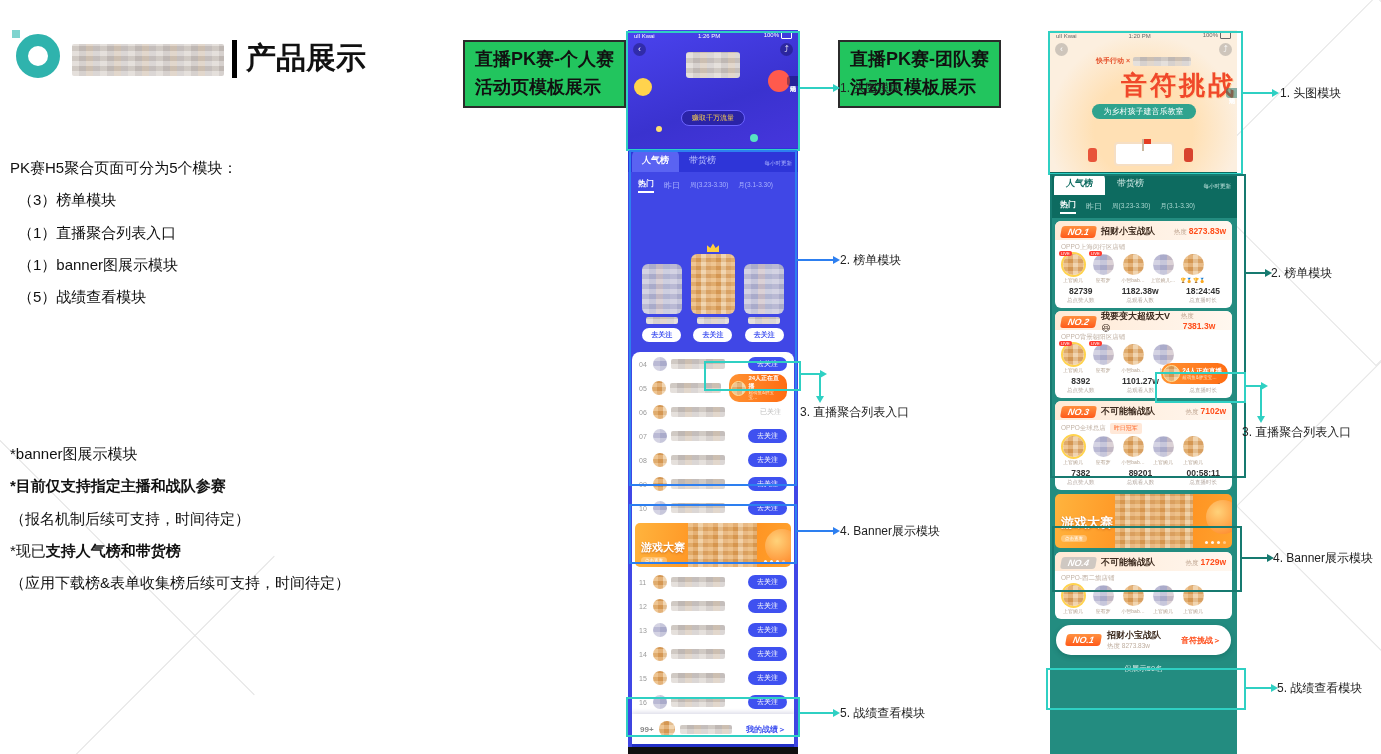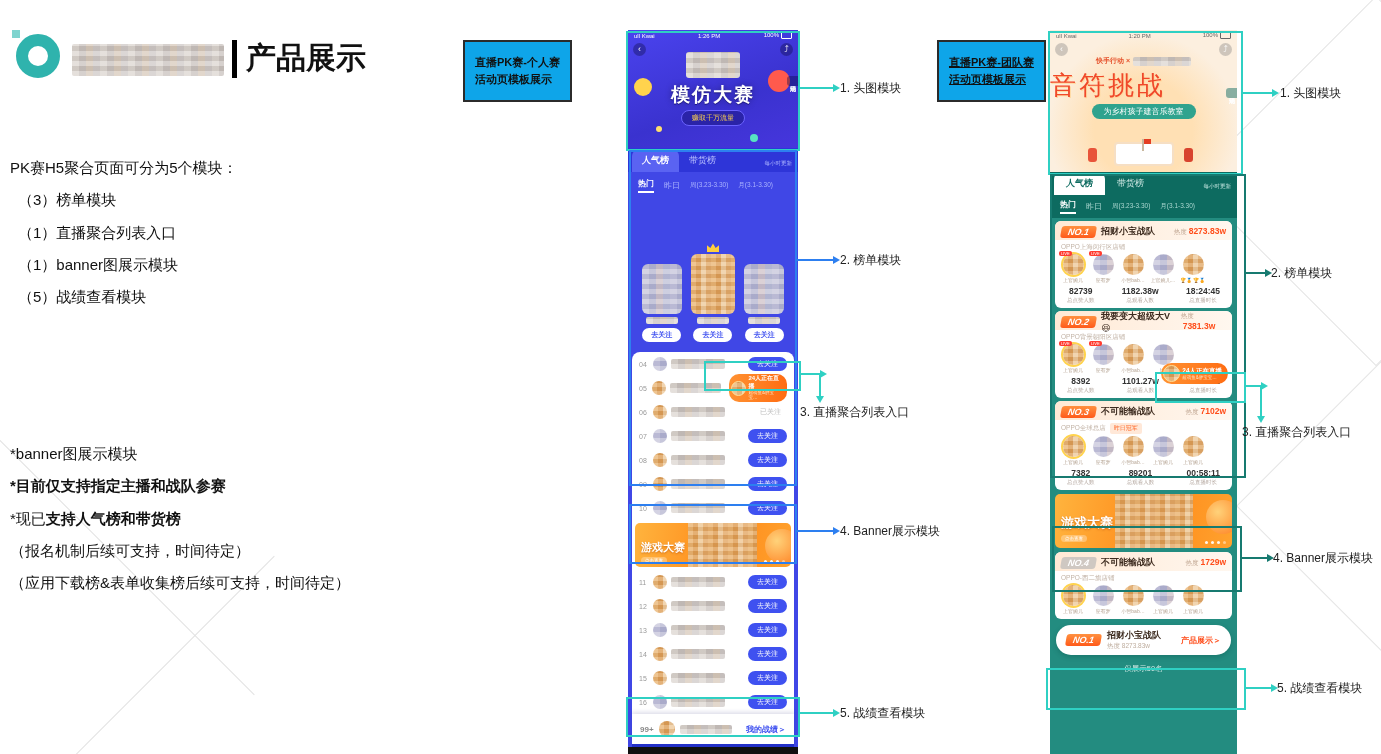--- a/index.html
+++ b/index.html
@@ -30,24 +30,24 @@
 
   
   #intro{position:absolute;left:10px;top:152px;width:460px;font-size:15px;line-height:2.15;z-index:2;}
   #intro .l1{white-space:nowrap;}
   #intro b.u{text-decoration:underline;}
   .module-line{padding-left:8px;}
   #rules{position:absolute;left:10px;top:438px;width:460px;font-size:15px;line-height:2.15;z-index:2;}
   .bold{font-weight:bold;}
 
   
-  .tpl-box{position:absolute;border:2px solid #2b2b2b;background:#0ea5e9;padding:12px 10px;
-           font-size:11px;font-weight:bold;line-height:1.55;z-index:3;}
+  .tpl-box{position:absolute;border:2px solid #2b2b2b;background:#22c55e;padding:4px 10px;
+           font-size:18px;font-weight:bold;line-height:1.55;z-index:3;}
   #tpl-left{left:463px;top:40px;}
-  #tpl-right{left:937px;top:40px;text-decoration:underline;}
+  #tpl-right{left:838px;top:40px;}
 
   
   .phone{position:absolute;top:30px;height:724px;overflow:hidden;z-index:1;}
   #phone-left{left:628px;width:170px;background:#4047e6;}
   #phone-right{left:1050px;width:187px;background:#238c80;}
 
   
   .lp-hero{position:relative;height:118px;background:linear-gradient(160deg,#4a43ee,#3a32cf 60%,#4636dd);overflow:hidden;}
   .st-row{display:flex;justify-content:space-between;align-items:center;padding:2px 6px;font-size:6px;}
   .lp-hero .st-row{color:#fff;}
@@ -109,21 +109,21 @@
   .lb-link{margin-left:auto;color:#3f51f0;font-size:8px;font-weight:bold;}
   .lp-footer{height:54px;background:#101010;color:#8d8d8d;font-size:6.5px;text-align:center;padding-top:9px;line-height:2.2;}
 
   
   .rp-hero{position:relative;height:142px;background:radial-gradient(circle at 50% 70%,#ffe0b4 0 36%,#fcefdf 70%);overflow:hidden;}
   .rp-hero .st-row{color:#666;}
   .rp-hero .nav-circle{background:rgba(120,120,120,.35);}
   .rp-topline{position:absolute;top:26px;left:0;right:0;display:flex;justify-content:center;align-items:center;gap:3px;
               color:#e6542e;font-size:7px;font-weight:bold;}
   .rp-topline .mz{width:58px;height:9px;border-radius:2px;}
-  .rp-title{position:absolute;left:0;right:0;top:38px;text-align:left;color:#f0482a;font-weight:normal;font-size:26px;
+  .rp-title{position:absolute;left:0;right:0;top:38px;text-align:right;color:#f0482a;font-weight:bold;font-size:26px;
             letter-spacing:3px;text-shadow:1px 1px 0 #ffd9a0;}
   .rp-ribbon{position:absolute;left:50%;transform:translateX(-50%);top:74px;background:#2fa38e;color:#fff;
              font-size:8px;padding:2px 12px;border-radius:9px;white-space:nowrap;}
   .rp-building{position:absolute;left:50%;transform:translateX(-50%);bottom:8px;width:56px;height:20px;background:#fff;
                border-radius:2px;box-shadow:0 0 0 2px #f6dfc4;}
   .rp-flag{position:absolute;left:50%;bottom:28px;width:7px;height:5px;background:#e43e22;}
   .rp-flag:before{content:"";position:absolute;left:-2px;top:0;width:2px;height:12px;background:#c9b89f;}
   .runner{position:absolute;width:9px;height:14px;border-radius:3px;background:#e8543a;}
   .rp-side-tag{position:absolute;right:0;top:58px;writing-mode:vertical-rl;font-size:6px;color:#fff;
                background:rgba(40,120,110,.55);padding:5px 1px;border-radius:3px 0 0 3px;}
@@ -205,22 +205,22 @@
   <div>PK赛H5聚合页面可分为5个模块：</div>
   <div class="module-line">（3）榜单模块</div>
   <div class="module-line">（1）直播聚合列表入口</div>
   <div class="module-line">（1）banner图展示模块</div>
   <div class="module-line">（5）战绩查看模块</div>
 </div>
 
 <div id="rules">
   <div>*banner图展示模块</div>
   <div class="bold">*目前仅支持指定主播和战队参赛</div>
+  <div>（报名机制后续可支持，时间待定）</div>
   <div><span>*现已</span><b>支持人气榜和带货榜</b></div>
-  <div>（报名机制后续可支持，时间待定）</div>
   <div>（应用下载榜&amp;表单收集榜后续可支持，时间待定）</div>
 </div>
 
 <div class="tpl-box" id="tpl-left">
   <div>直播PK赛-个人赛</div>
     <div>活动页模板展示</div>
 </div>
 <div class="tpl-box" id="tpl-right">
   <div>直播PK赛-团队赛</div>
     <div>活动页模板展示</div>
@@ -235,21 +235,20 @@
     </div>
     <div class="nav-row">
       <span class="nav-circle">‹</span>
       <span class="nav-circle">⤴</span>
     </div>
     <div class="deco" style="left:6px;top:48px;width:18px;height:18px;background:#ffd34d;"></div>
     <div class="deco" style="right:8px;top:40px;width:22px;height:22px;background:#ff5a4d;"></div>
     <div class="deco" style="left:28px;top:96px;width:6px;height:6px;background:#ffdf6e;"></div>
     <div class="deco" style="right:40px;bottom:6px;width:8px;height:8px;background:#57e3c2;"></div>
     <div class="lp-logo-mz mz-gray"></div>
-    <div class="lp-title">模仿大赛</div>
     <div class="lp-pill">赚取千万流量</div>
     <div class="side-tag">活动规则</div>
   </div>
 
   <div class="lp-tabs">
     <span class="ltab-active">人气榜</span>
     <span class="ltab">带货榜</span>
     <span class="tab-update">每小时更新</span>
   </div>
   <div class="lp-subtabs">
@@ -631,21 +630,21 @@
         </div>
       </div>
     </div>
 
   <div class="rp-bottom">
     <span class="rank-badge">NO.1</span>
     <span class="rb-col">
       <span class="rb-name">招财小宝战队</span>
       <span class="rb-heat">热度 8273.83w</span>
     </span>
-    <span class="rb-link">产品展示＞</span>
+    <span class="rb-link">音符挑战＞</span>
   </div>
   <div class="rp-note">—— 仅展示50名 ——</div>
 </div>
 
 <div class="ann-box teal" style="left:626px;top:31px;width:170px;height:116px;"></div>
 <div class="ann-box blue" style="left:629px;top:150px;width:164px;height:332px;"></div>
 <div class="ann-box teal" style="left:704px;top:361px;width:93px;height:26px;"></div>
 <div class="ann-box blue" style="left:629px;top:504px;width:164px;height:56px;"></div>
 <div class="ann-box teal" style="left:626px;top:697px;width:170px;height:36px;"></div>
 

